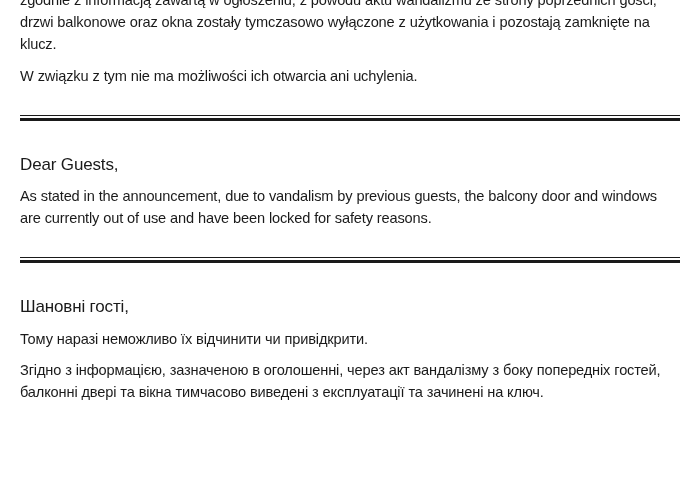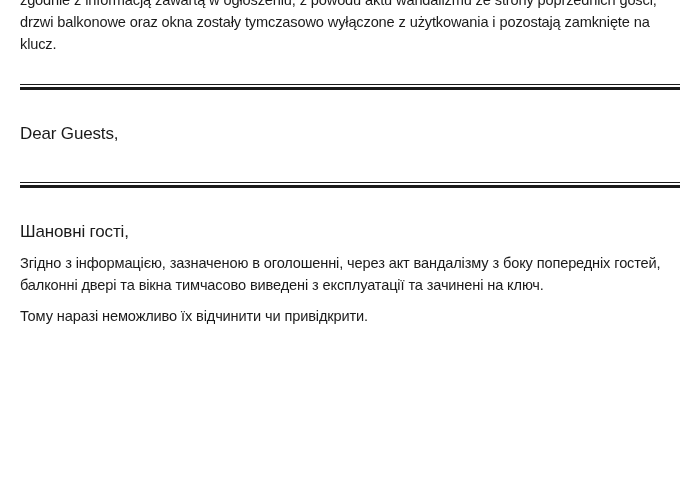--- a/index.html
+++ b/index.html
@@ -80,46 +80,48 @@
   .gap-after-salutation     { height: 9px; }
 </style>
 </head>
 <body>
 
 <div class="doc-viewport">
   <div class="doc-page">
 
     <section>
       <p class="para">zgodnie z informacją zawartą w ogłoszeniu, z powodu aktu wandalizmu ze strony poprzednich gości, drzwi balkonowe oraz okna zostały tymczasowo wyłączone z użytkowania i pozostają zamknięte na klucz.</p>
+      <p class="para">W związku z tym nie ma możliwości ich otwarcia ani uchylenia.</p>
     </section>
 
     <div class="block-gap-before-divider"></div>
 
     <div class="divider">
       <div class="rule-thin"></div>
       <div class="rule-thick"></div>
     </div>
 
     <div class="block-gap-after-divider"></div>
 
     <section>
       <p class="salutation">Dear Guests,</p>
       <div class="gap-after-salutation"></div>
+      <p class="para">As stated in the announcement, due to vandalism by previous guests, the balcony door and windows are currently out of use and have been locked for safety reasons.</p>
     </section>
 
     <div class="block-gap-before-divider"></div>
 
     <div class="divider">
       <div class="rule-thin"></div>
       <div class="rule-thick"></div>
     </div>
 
     <div class="block-gap-after-divider"></div>
 
     <section>
       <p class="salutation">Шановні гості,</p>
       <div class="gap-after-salutation"></div>
+      <p class="para">Тому наразі неможливо їх відчинити чи привідкрити.</p>
       <p class="para">Згідно з інформацією, зазначеною в оголошенні, через акт вандалізму з боку попередніх гостей, балконні двері та вікна тимчасово виведені з експлуатації та зачинені на ключ.</p>
-      <p class="para">Тому наразі неможливо їх відчинити чи привідкрити.</p>
     </section>
 
   </div>
 </div>
 
 </body></html>

